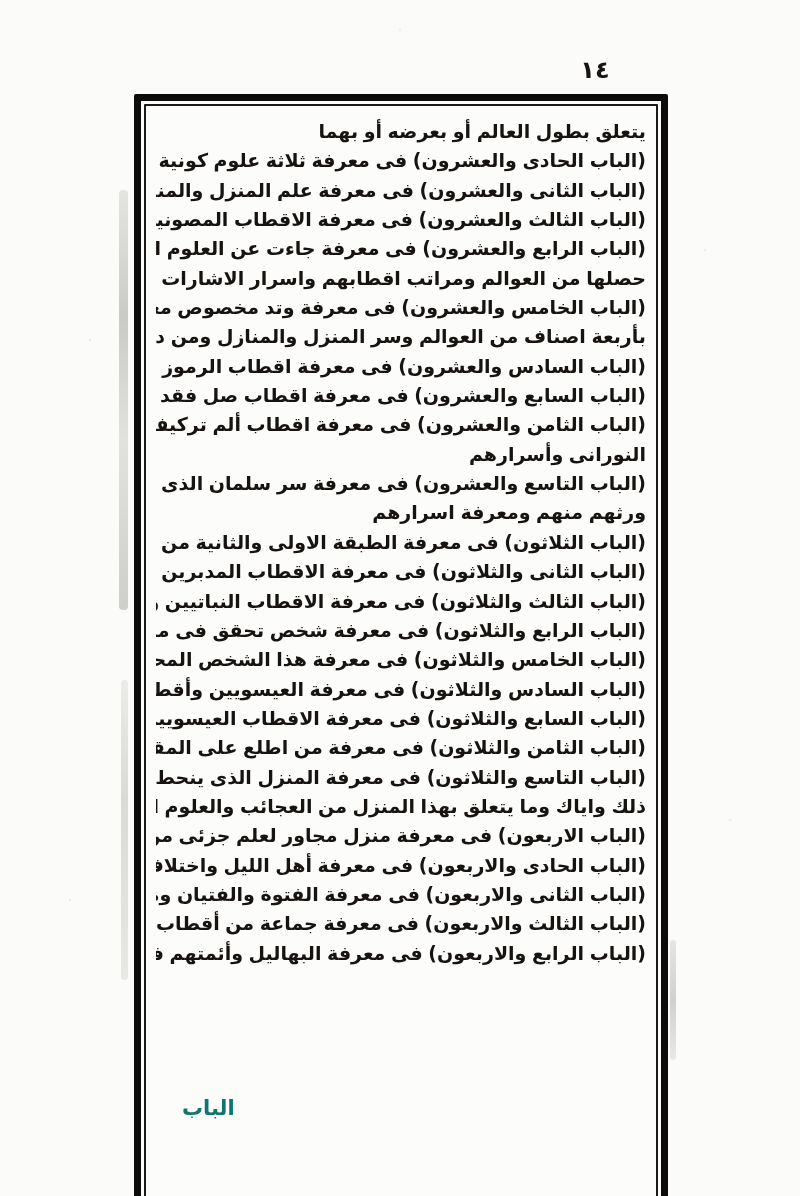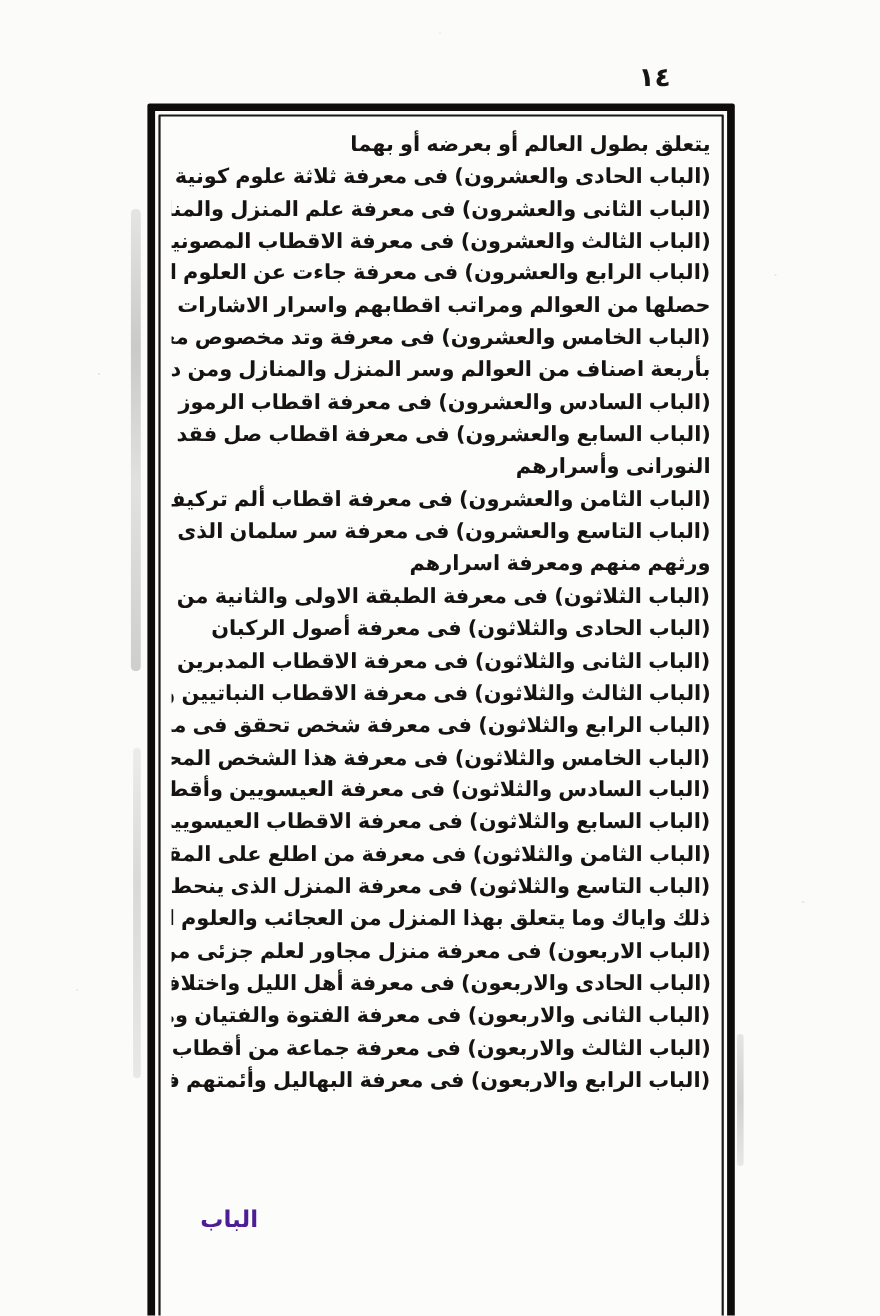--- a/index.html
+++ b/index.html
@@ -35,21 +35,21 @@
   .text-block{
     position:absolute;inset:0;padding:11px 10px 0 10px;
     direction:rtl;text-align:right;
     font-size:19px;font-weight:700;line-height:29.35px;
     color:#161310;
     word-spacing:-1px;
   }
   .toc-line{white-space:nowrap;overflow:hidden;}
   .catchword{
     position:absolute;top:1096px;left:182px;
-    direction:rtl;font-size:21px;font-weight:700;color:#4c1d95;
+    direction:rtl;font-size:21px;font-weight:700;color:#0f766e;
   }
   
   .smudge-left{
     position:absolute;left:119px;top:190px;width:9px;height:420px;
     background:linear-gradient(#c9c9c4,#8d8d88 30%,#c2c2bd 60%,#979792);
     opacity:.45;border-radius:4px;
   }
   .smudge-left2{
     position:absolute;left:121px;top:680px;width:7px;height:300px;
     background:linear-gradient(#cfcfca,#9a9a95 40%,#c5c5c0);
@@ -76,26 +76,25 @@
         <div class="toc-line">يتعلق بطول العالم أو بعرضه أو بهما</div>
         <div class="toc-line">(الباب الحادى والعشرون) فى معرفة ثلاثة علوم كونية وتوالج بعضها فى بعض</div>
         <div class="toc-line">(الباب الثانى والعشرون) فى معرفة علم المنزل والمنازل وترتيب جميع العلوم الكونية</div>
         <div class="toc-line">(الباب الثالث والعشرون) فى معرفة الاقطاب المصونين واسرار منازل صونهم</div>
         <div class="toc-line">(الباب الرابع والعشرون) فى معرفة جاءت عن العلوم الكونية وما تتضمنه من العجائب ومن</div>
         <div class="toc-line">حصلها من العوالم ومراتب اقطابهم واسرار الاشارات بين شريعتين والقلوب المتعشقة</div>
         <div class="toc-line">(الباب الخامس والعشرون) فى معرفة وتد مخصوص معمر واسرار الاقطاب المختصين</div>
         <div class="toc-line">بأربعة اصناف من العوالم وسر المنزل والمنازل ومن دخلهم من العالم</div>
         <div class="toc-line">(الباب السادس والعشرون) فى معرفة اقطاب الرموز وتلويحات من اسرارهم وعلومهم</div>
         <div class="toc-line">(الباب السابع والعشرون) فى معرفة اقطاب صل فقد نويت وصالات وهو من منازل العالم</div>
+        <div class="toc-line">(الباب الثامن والعشرون) فى معرفة اقطاب ألم تركيف</div>
         <div class="toc-line">النورانى وأسرارهم</div>
-        <div class="toc-line">(الباب الثامن والعشرون) فى معرفة اقطاب ألم تركيف</div>
         <div class="toc-line">(الباب التاسع والعشرون) فى معرفة سر سلمان الذى الحقته بأهل البيت والاقطاب الذين</div>
         <div class="toc-line">ورثهم منهم ومعرفة اسرارهم</div>
         <div class="toc-line">(الباب الثلاثون) فى معرفة الطبقة الاولى والثانية من الاقطاب الركبانية</div>
-        <div class="toc-line">(الباب الحادى والثلاثون) فى معرفة أصول الركبان</div>
         <div class="toc-line">(الباب الثانى والثلاثون) فى معرفة الاقطاب المدبرين من الفرقة الثانية الركبانية</div>
         <div class="toc-line">(الباب الثالث والثلاثون) فى معرفة الاقطاب النباتيين وأسرارهم وكيفية أصولهم</div>
         <div class="toc-line">(الباب الرابع والثلاثون) فى معرفة شخص تحقق فى منزل الانفاس فعاين بها اسرار ذكرها</div>
         <div class="toc-line">(الباب الخامس والثلاثون) فى معرفة هذا الشخص المحقق فى منزل الانفاس واسراره بعد موته</div>
         <div class="toc-line">(الباب السادس والثلاثون) فى معرفة العيسويين وأقطابهم واصولهم</div>
         <div class="toc-line">(الباب السابع والثلاثون) فى معرفة الاقطاب العيسويين واسرارهم</div>
         <div class="toc-line">(الباب الثامن والثلاثون) فى معرفة من اطلع على المقام المحمدى صلى الله عليه وسلم ولم ينله من</div>
         <div class="toc-line">(الباب التاسع والثلاثون) فى معرفة المنزل الذى ينحط اليه الولى اذا طرده الحق عافانا الله من</div>
         <div class="toc-line">ذلك واياك وما يتعلق بهذا المنزل من العجائب والعلوم الالهية ومعرفة اسرار أقطاب هذا المنزل</div>
         <div class="toc-line">(الباب الاربعون) فى معرفة منزل مجاور لعلم جزئى من علوم الكون وترتيبه وغرائبه واقطابه</div>

